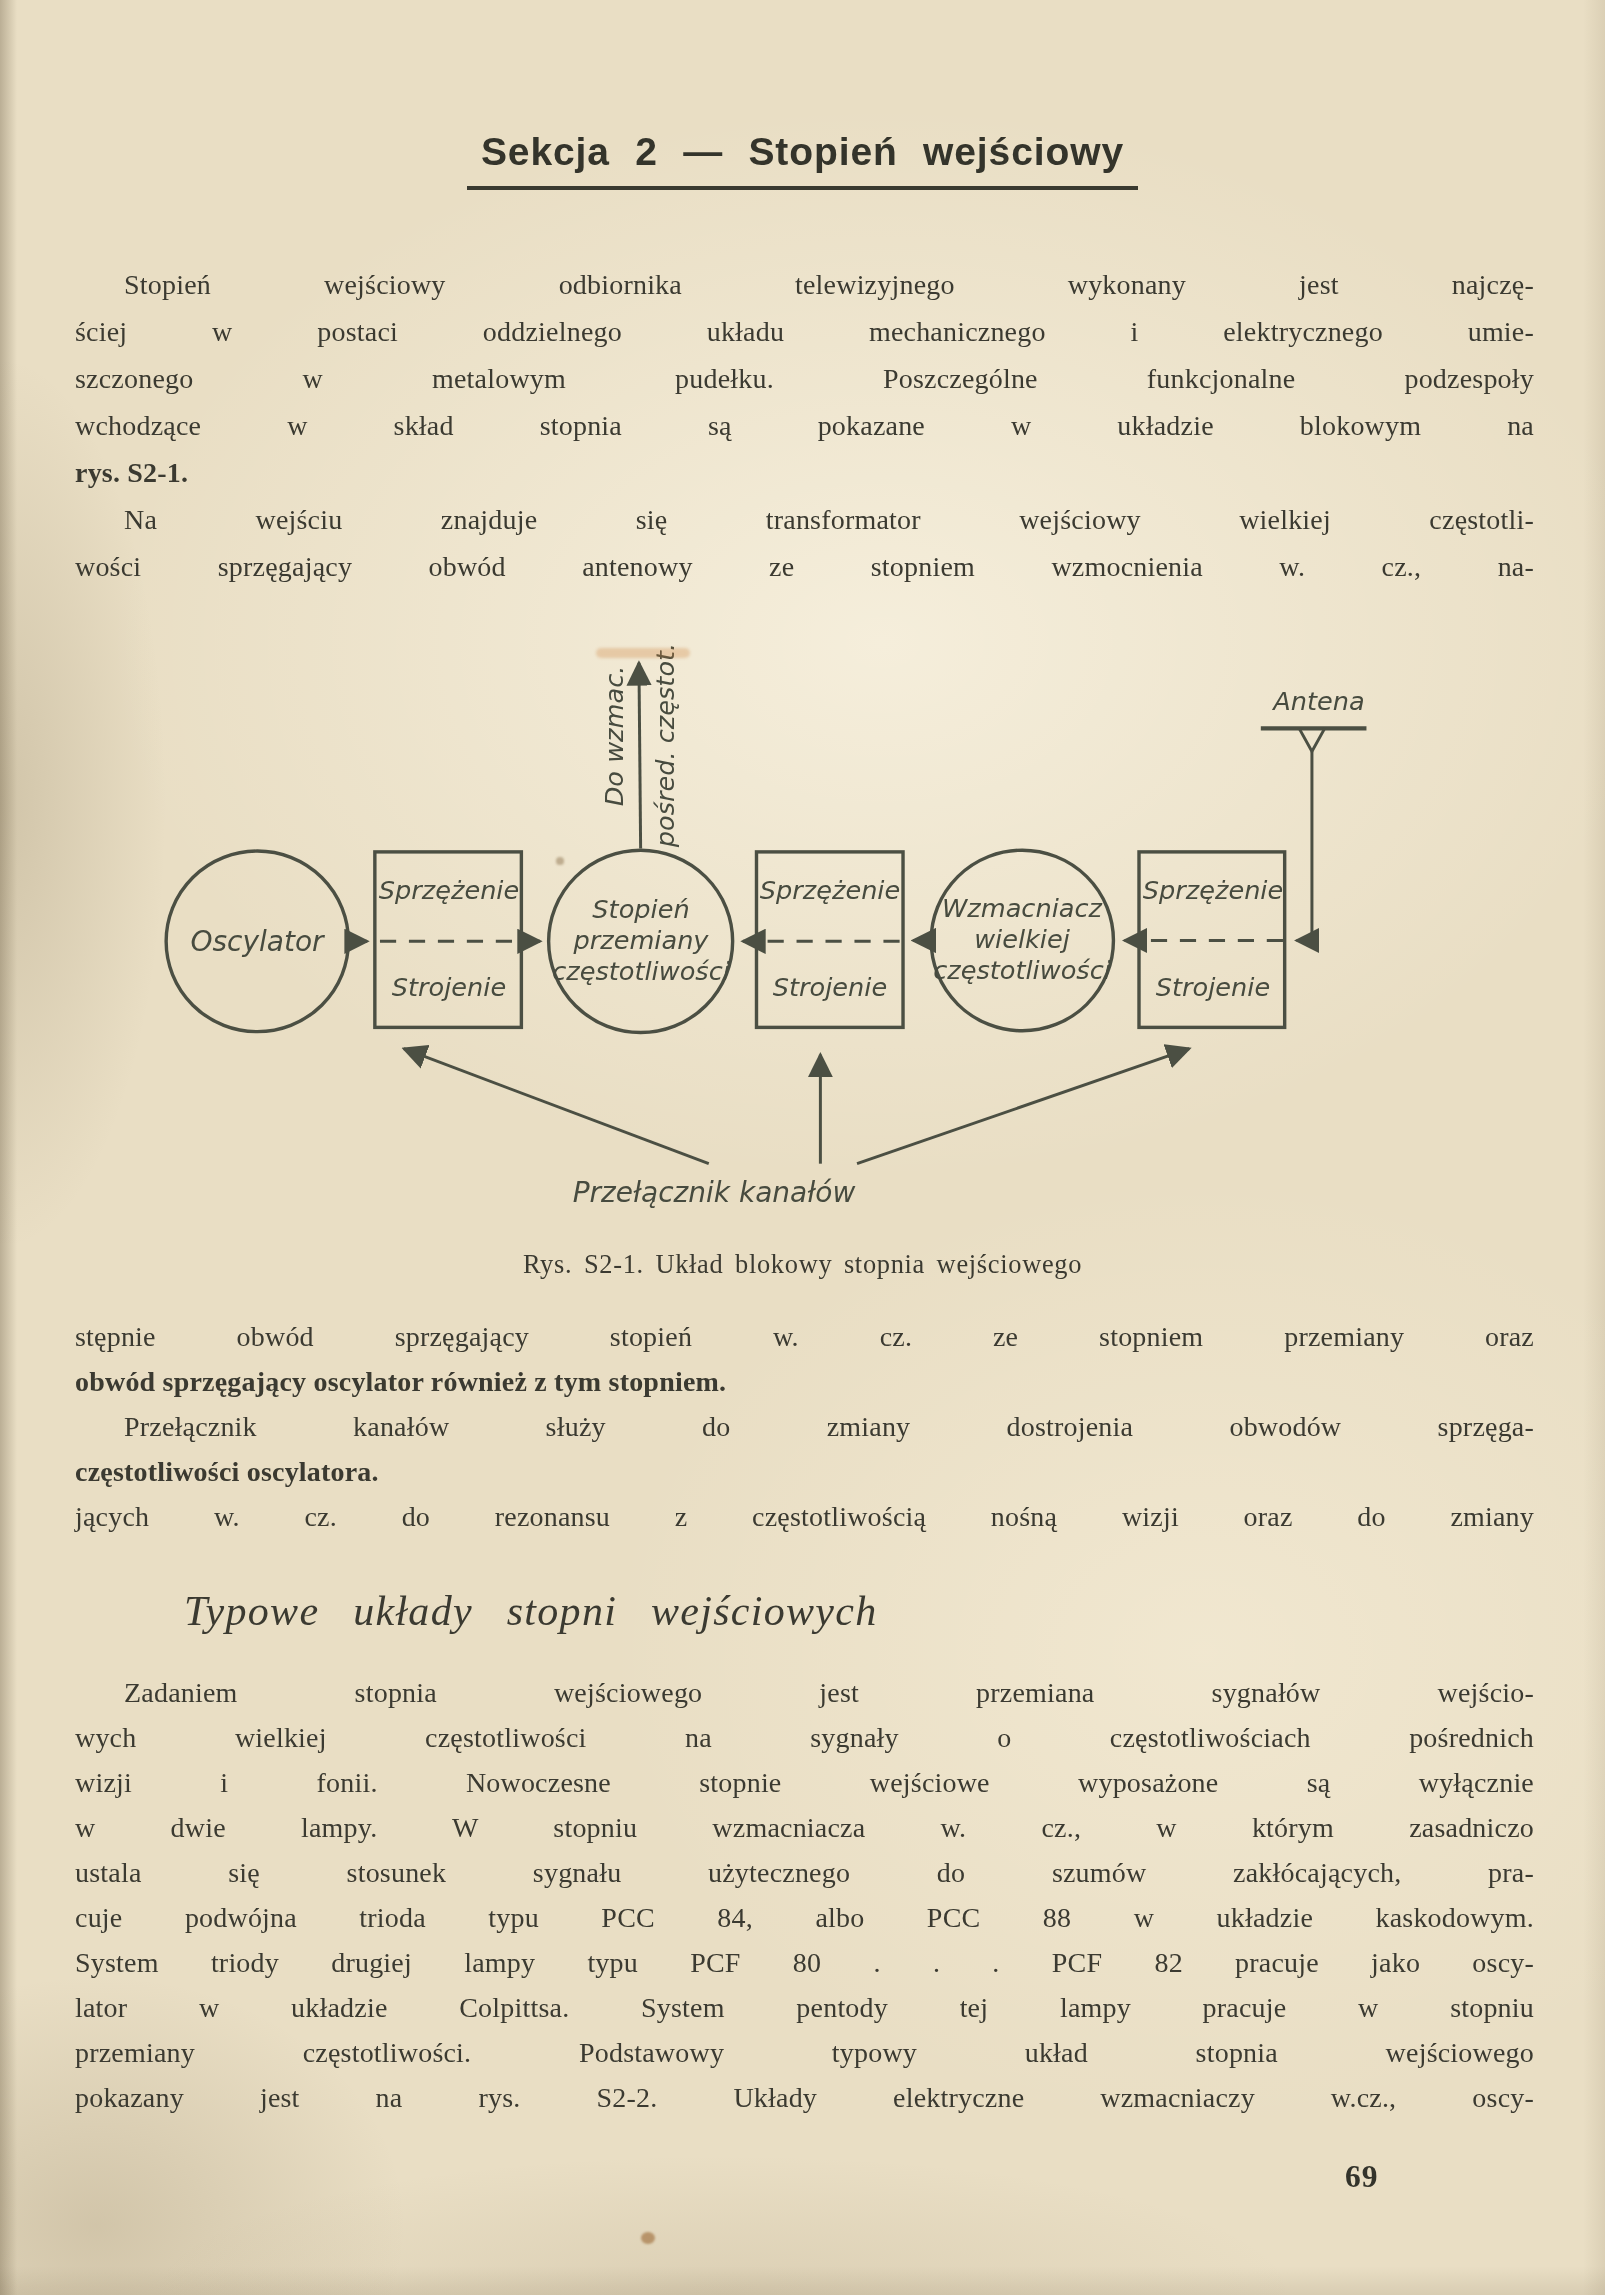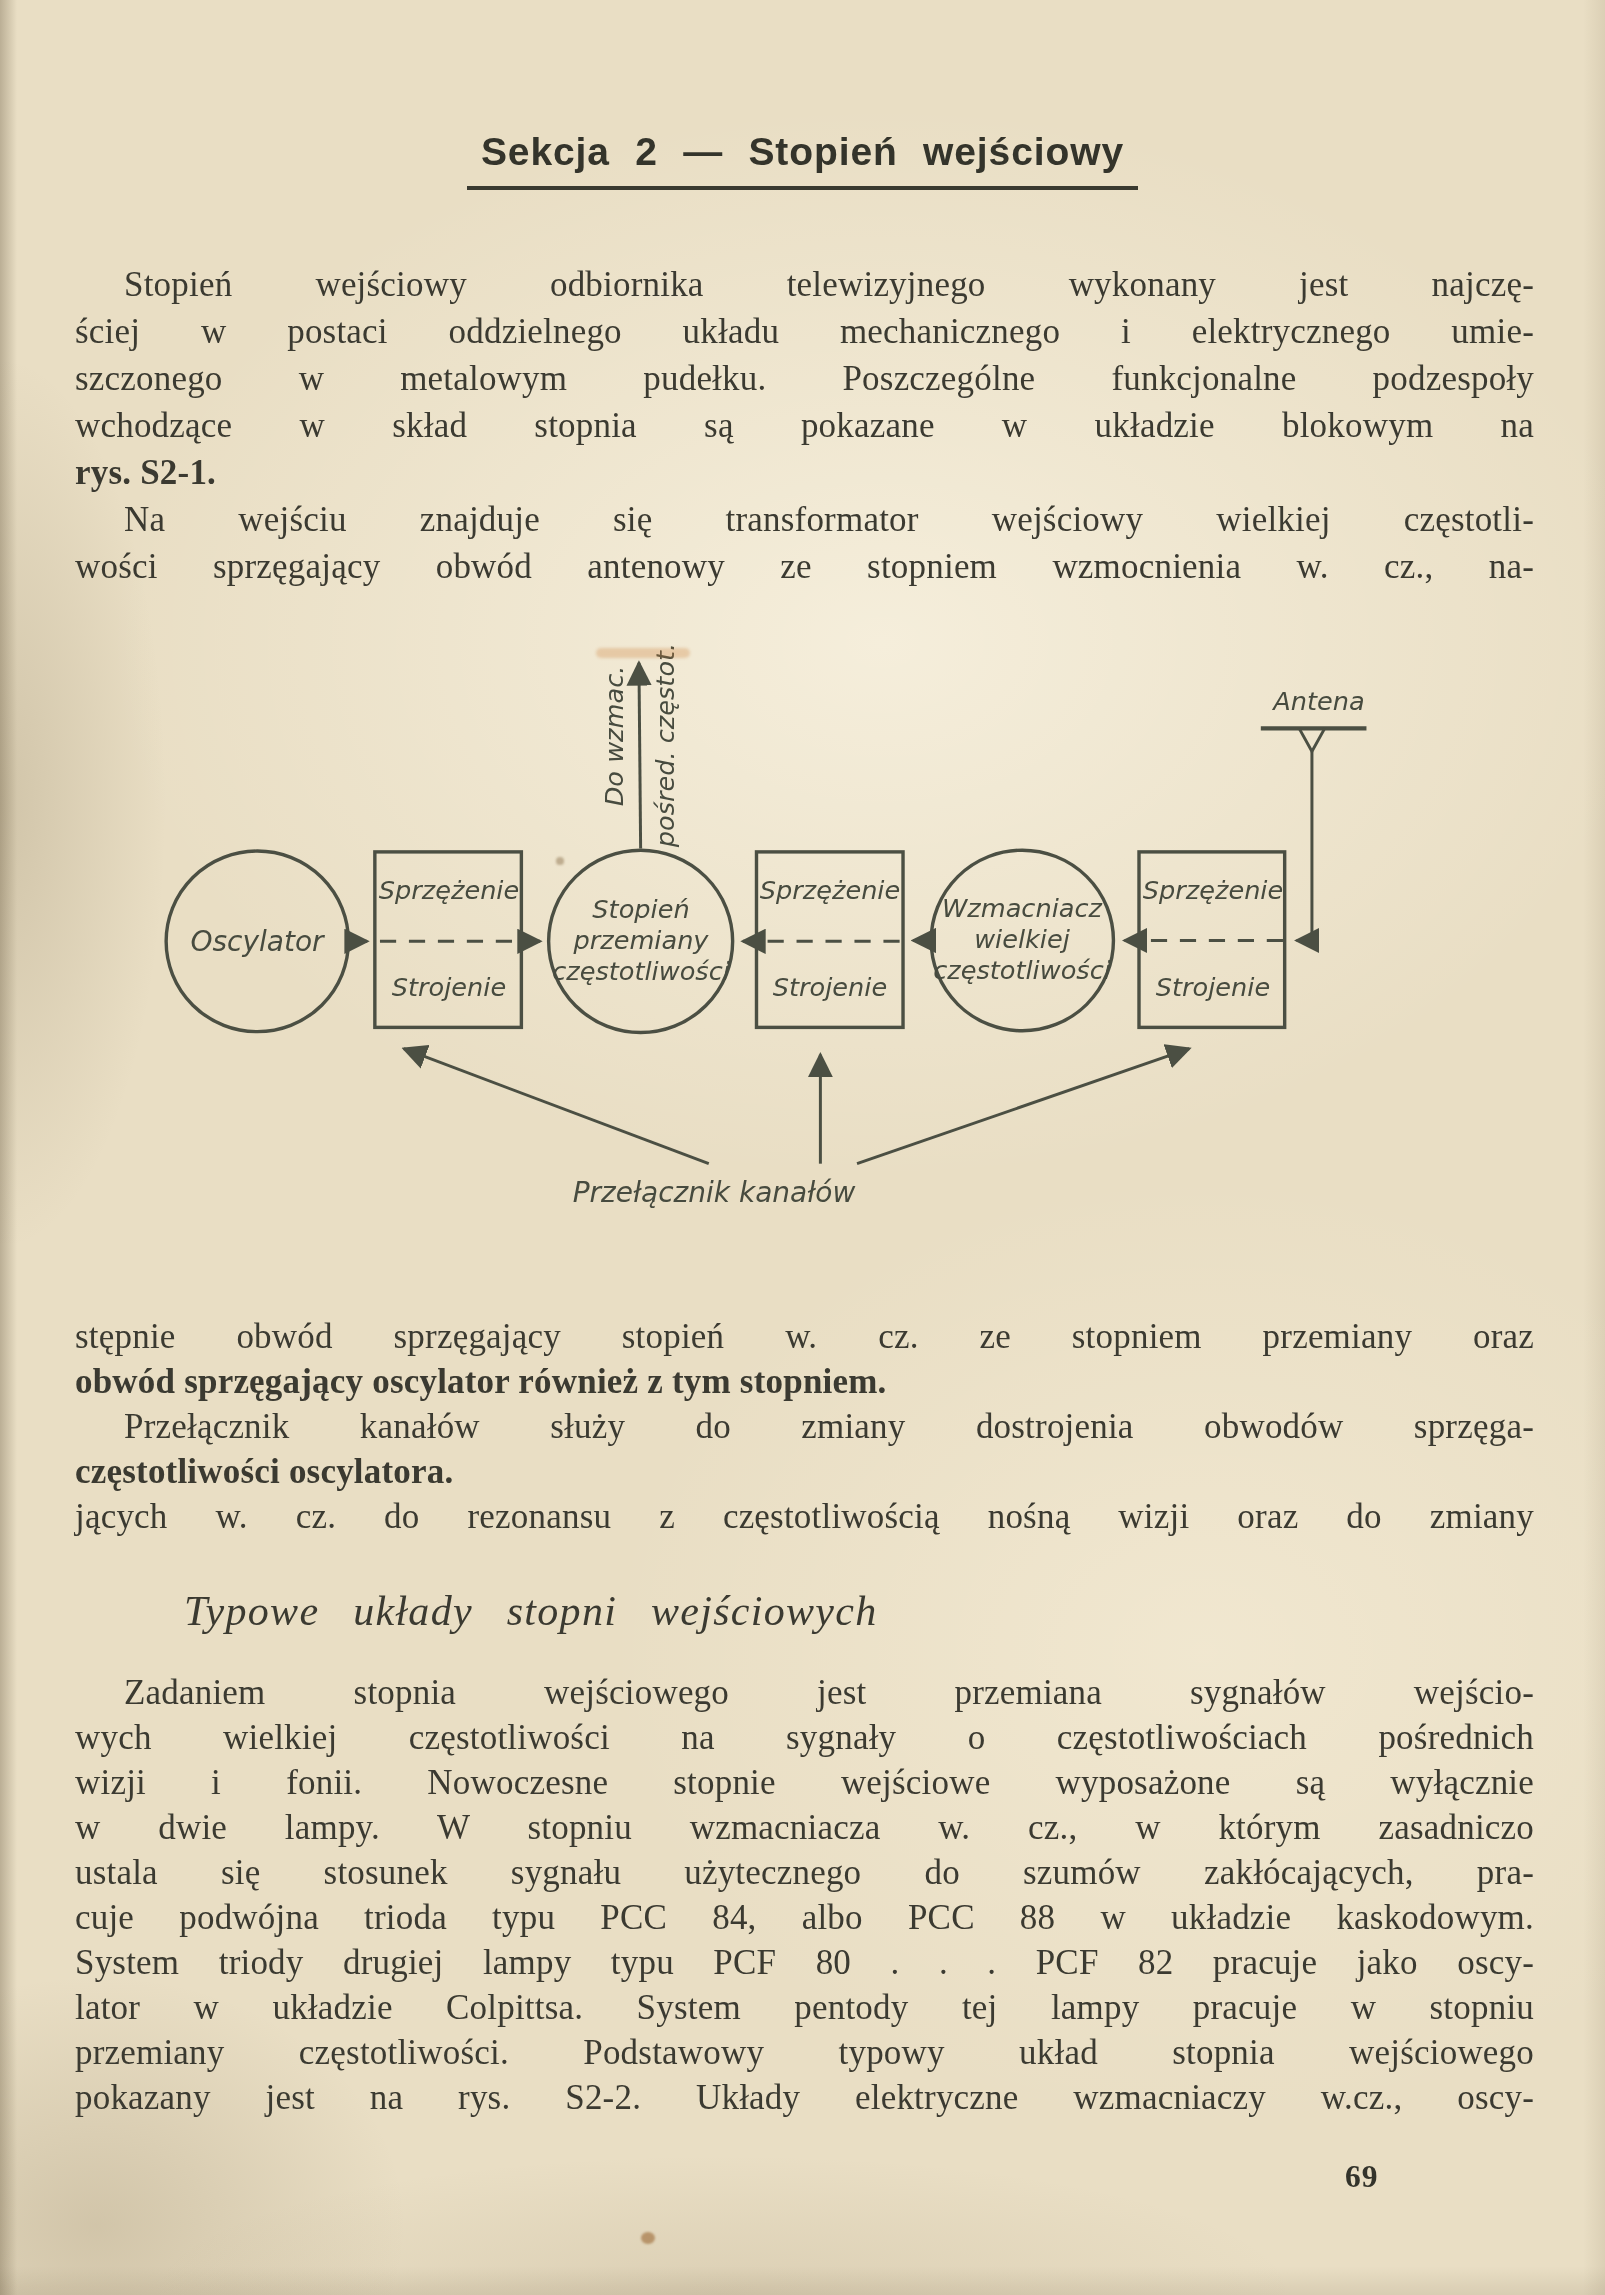--- a/index.html
+++ b/index.html
@@ -24,21 +24,21 @@
   .title{
     display:inline-block;margin:0;
     font-family:"Liberation Sans","DejaVu Sans",sans-serif;
     font-size:39px;font-weight:600;letter-spacing:0.9px;word-spacing:13.6px;
     color:#34342b;
     padding:0 13.6px 12px 13.6px;
     border-bottom:4.3px solid #3a3a30;
   }
   .para{position:absolute;left:75px;width:1459px;}
   .line{
-    font-size:35px;line-height:47px;height:47px;
+    font-size:28px;line-height:47px;height:47px;
     text-align:justify;text-align-last:justify;
     white-space:nowrap;letter-spacing:0.2px;
   }
   .tight .line{line-height:45px;height:45px;}
   .line.indent{padding-left:49px;}
   .line.last{text-align-last:left;font-weight:bold;}
   .caption{
     position:absolute;top:1249px;left:0;width:1605px;
     text-align:center;font-size:26.4px;letter-spacing:0.7px;word-spacing:4.3px;
     color:#3b3a31;
@@ -140,20 +140,21 @@
     <div class="dlabel" style="left:1213px;top:988px;">Strojenie</div>
 
     <div class="dlabel" style="left:1319px;top:702px;">Antena</div>
 
     <div class="dlabel rot" style="left:615px;top:736px;">Do wzmac.</div>
     <div class="dlabel rot" style="left:666px;top:745px;">pośred. częstot.</div>
 
     <div class="dlabel big" style="left:714px;top:1193px;">Przełącznik kanałów</div>
   </figure>
 
+  <div class="caption">Rys. S2-1. Układ blokowy stopnia wejściowego</div>
 
   <section class="para tight" style="top:1314px;">
     <div class="line">stępnie obwód sprzęgający stopień w. cz. ze stopniem przemiany oraz</div>
     <div class="line last">obwód sprzęgający oscylator również z tym stopniem.</div>
   </section>
 
   <section class="para tight" style="top:1404px;">
     <div class="line indent">Przełącznik kanałów służy do zmiany dostrojenia obwodów sprzęga-</div>
     <div class="line last">częstotliwości oscylatora.</div>
     <div class="line">jących w. cz. do rezonansu z częstotliwością nośną wizji oraz do zmiany</div>

